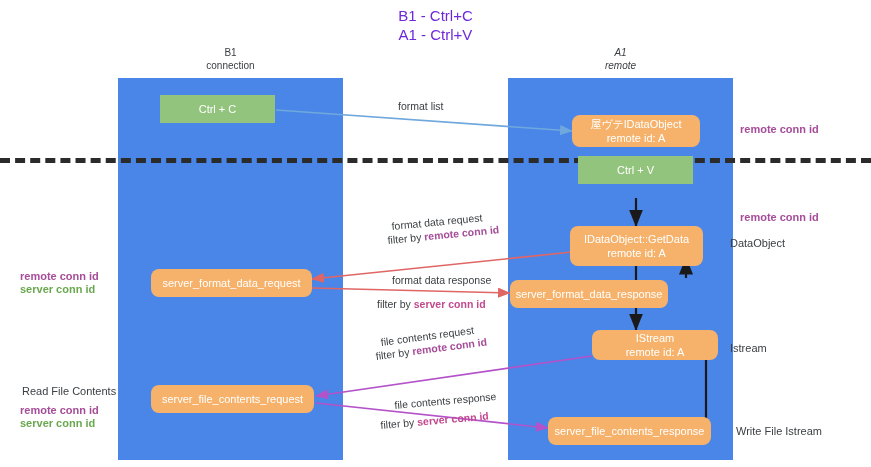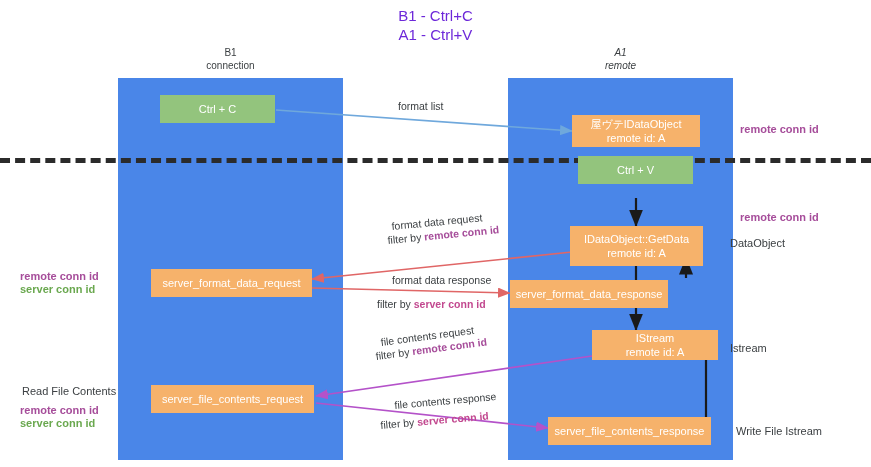--- a/index.html
+++ b/index.html
@@ -59,21 +59,21 @@
     align-items: center;
     justify-content: center;
     text-align: center;
     color: #ffffff;
     font-size: 11px;
     line-height: 14px;
     white-space: pre-line;
     padding: 14px 4px;
   }
   .node.green { background: #93c47d; }
-  .node.orange { background: #f6b26b; }
+  .node.orange { background: #f6b26b; border-radius: 8px; }
 
   
   .annot {
     font-size: 11px;
     line-height: 14px;
     color: #3c4043;
     white-space: pre-line;
   }
   .annot.purple { color: #a64d9a; font-weight: bold; }
   .annot.right { text-align: left; }

